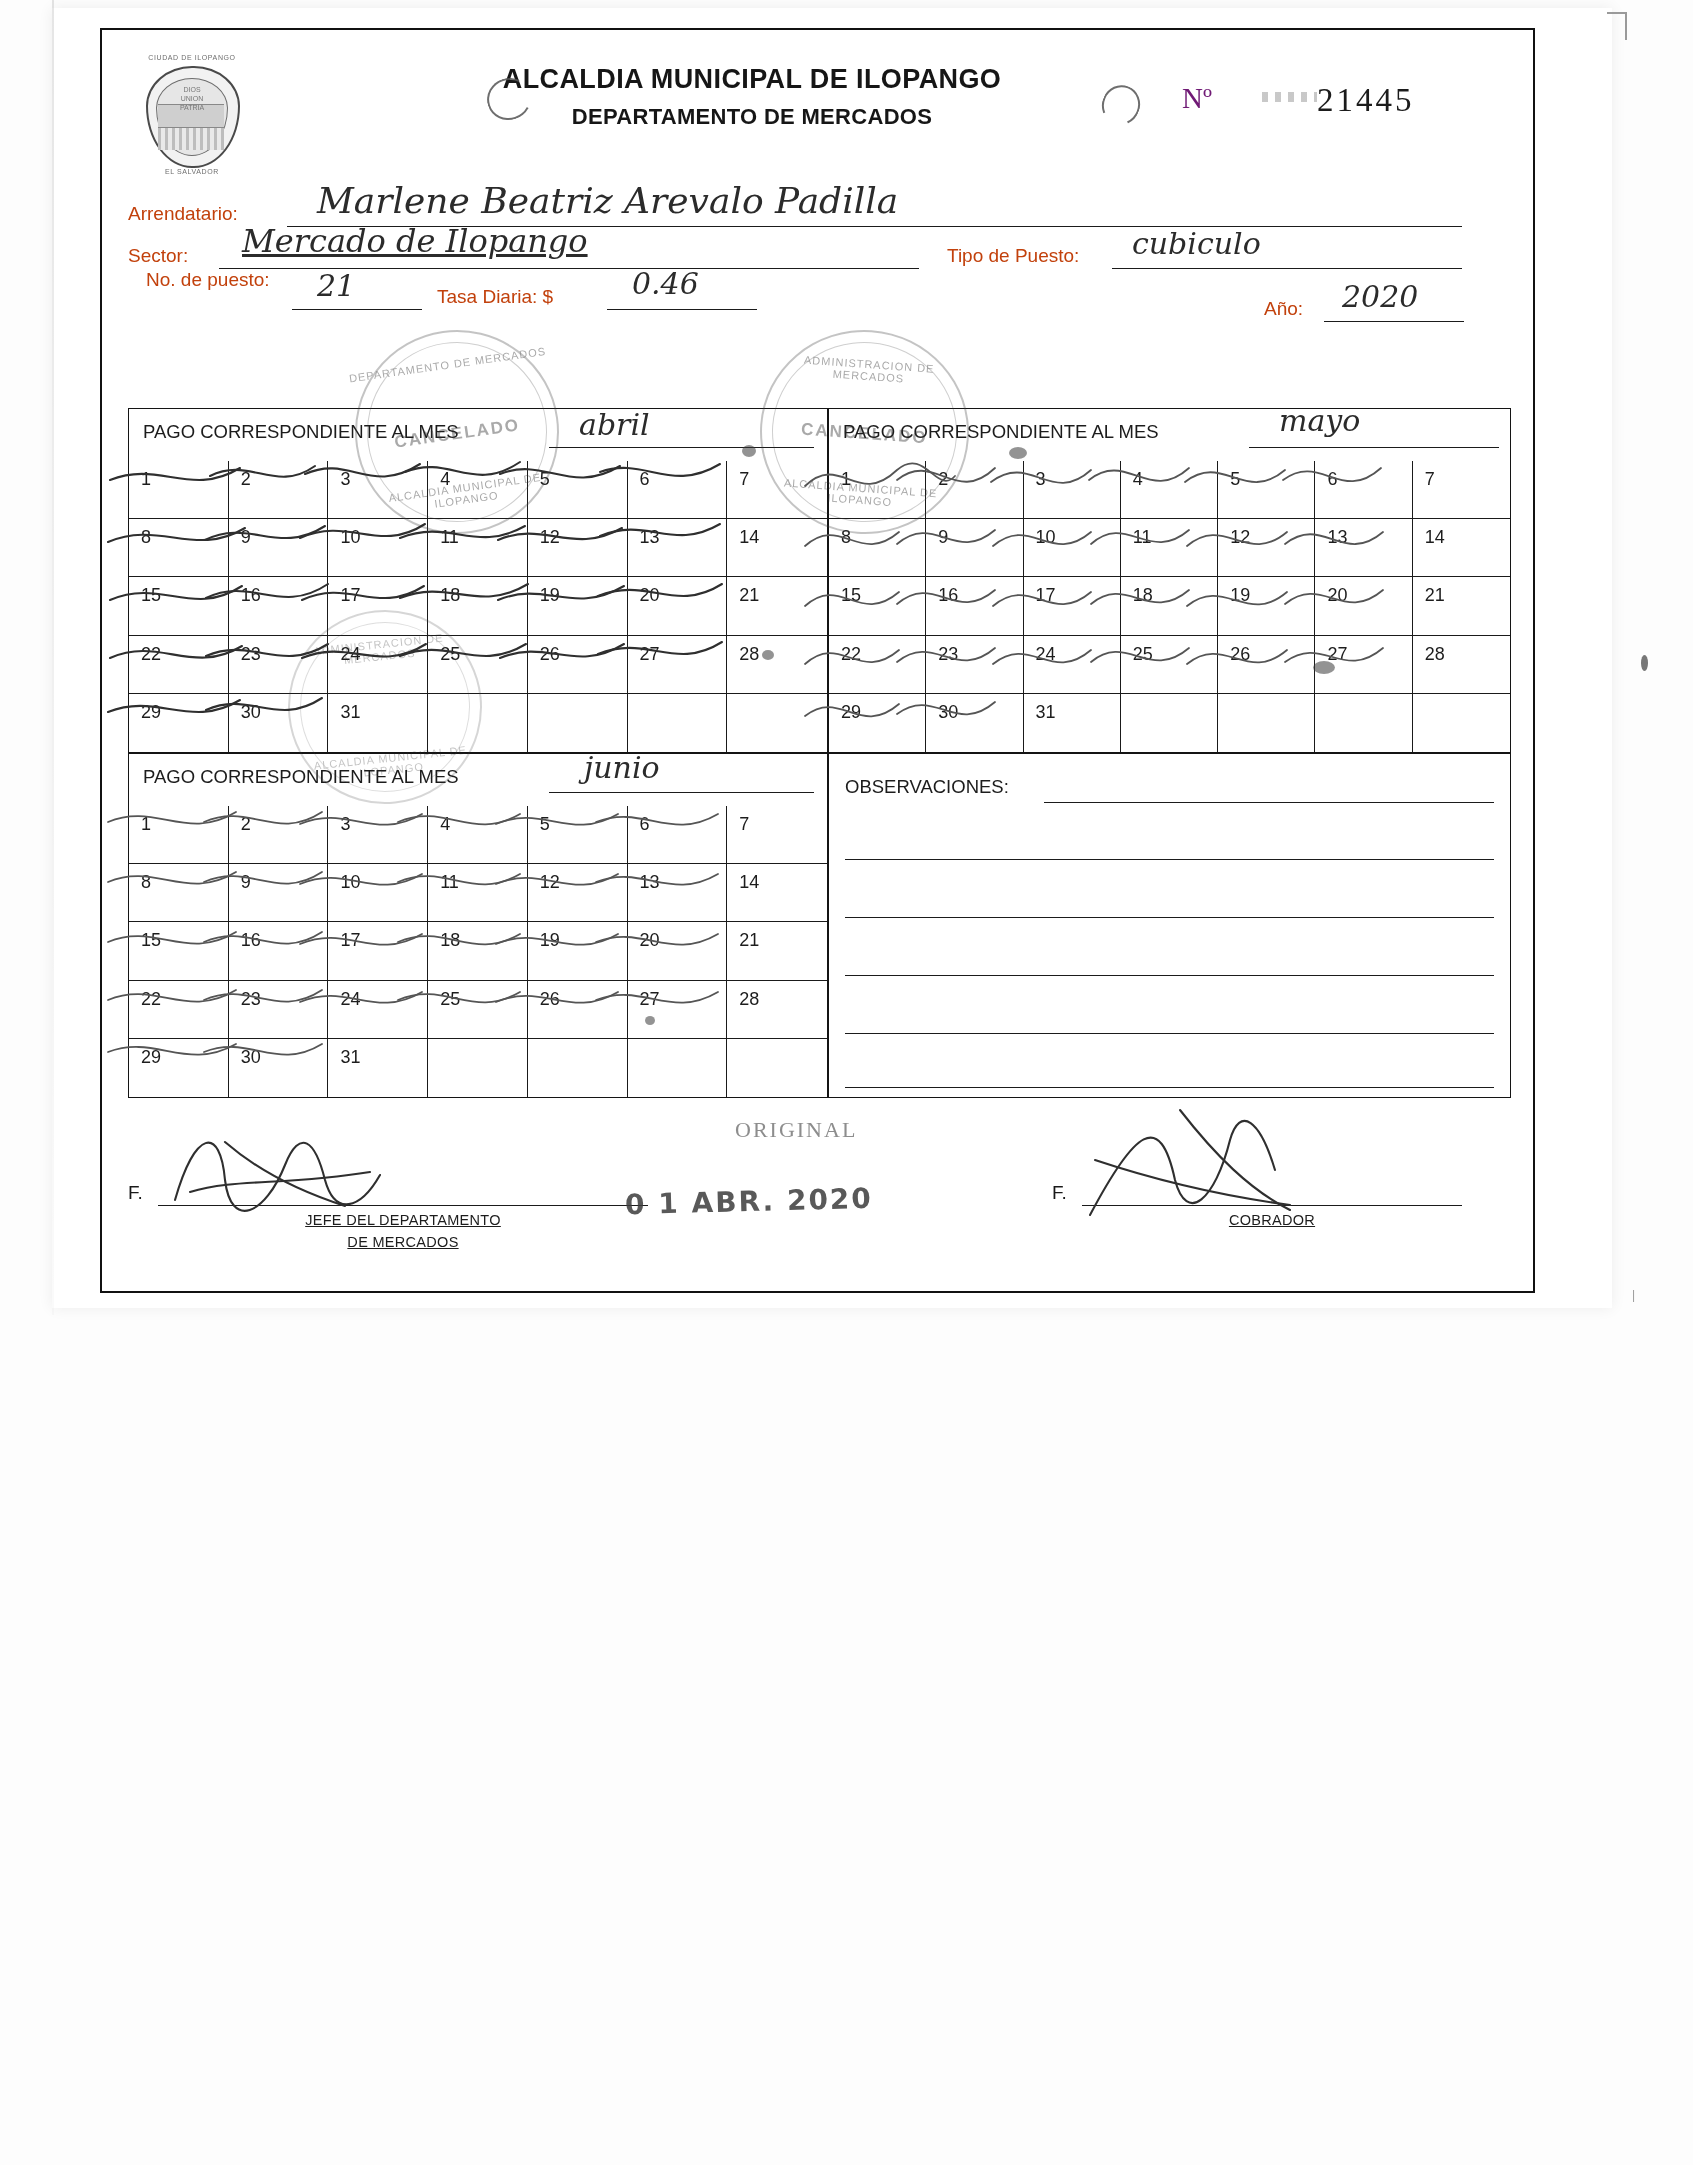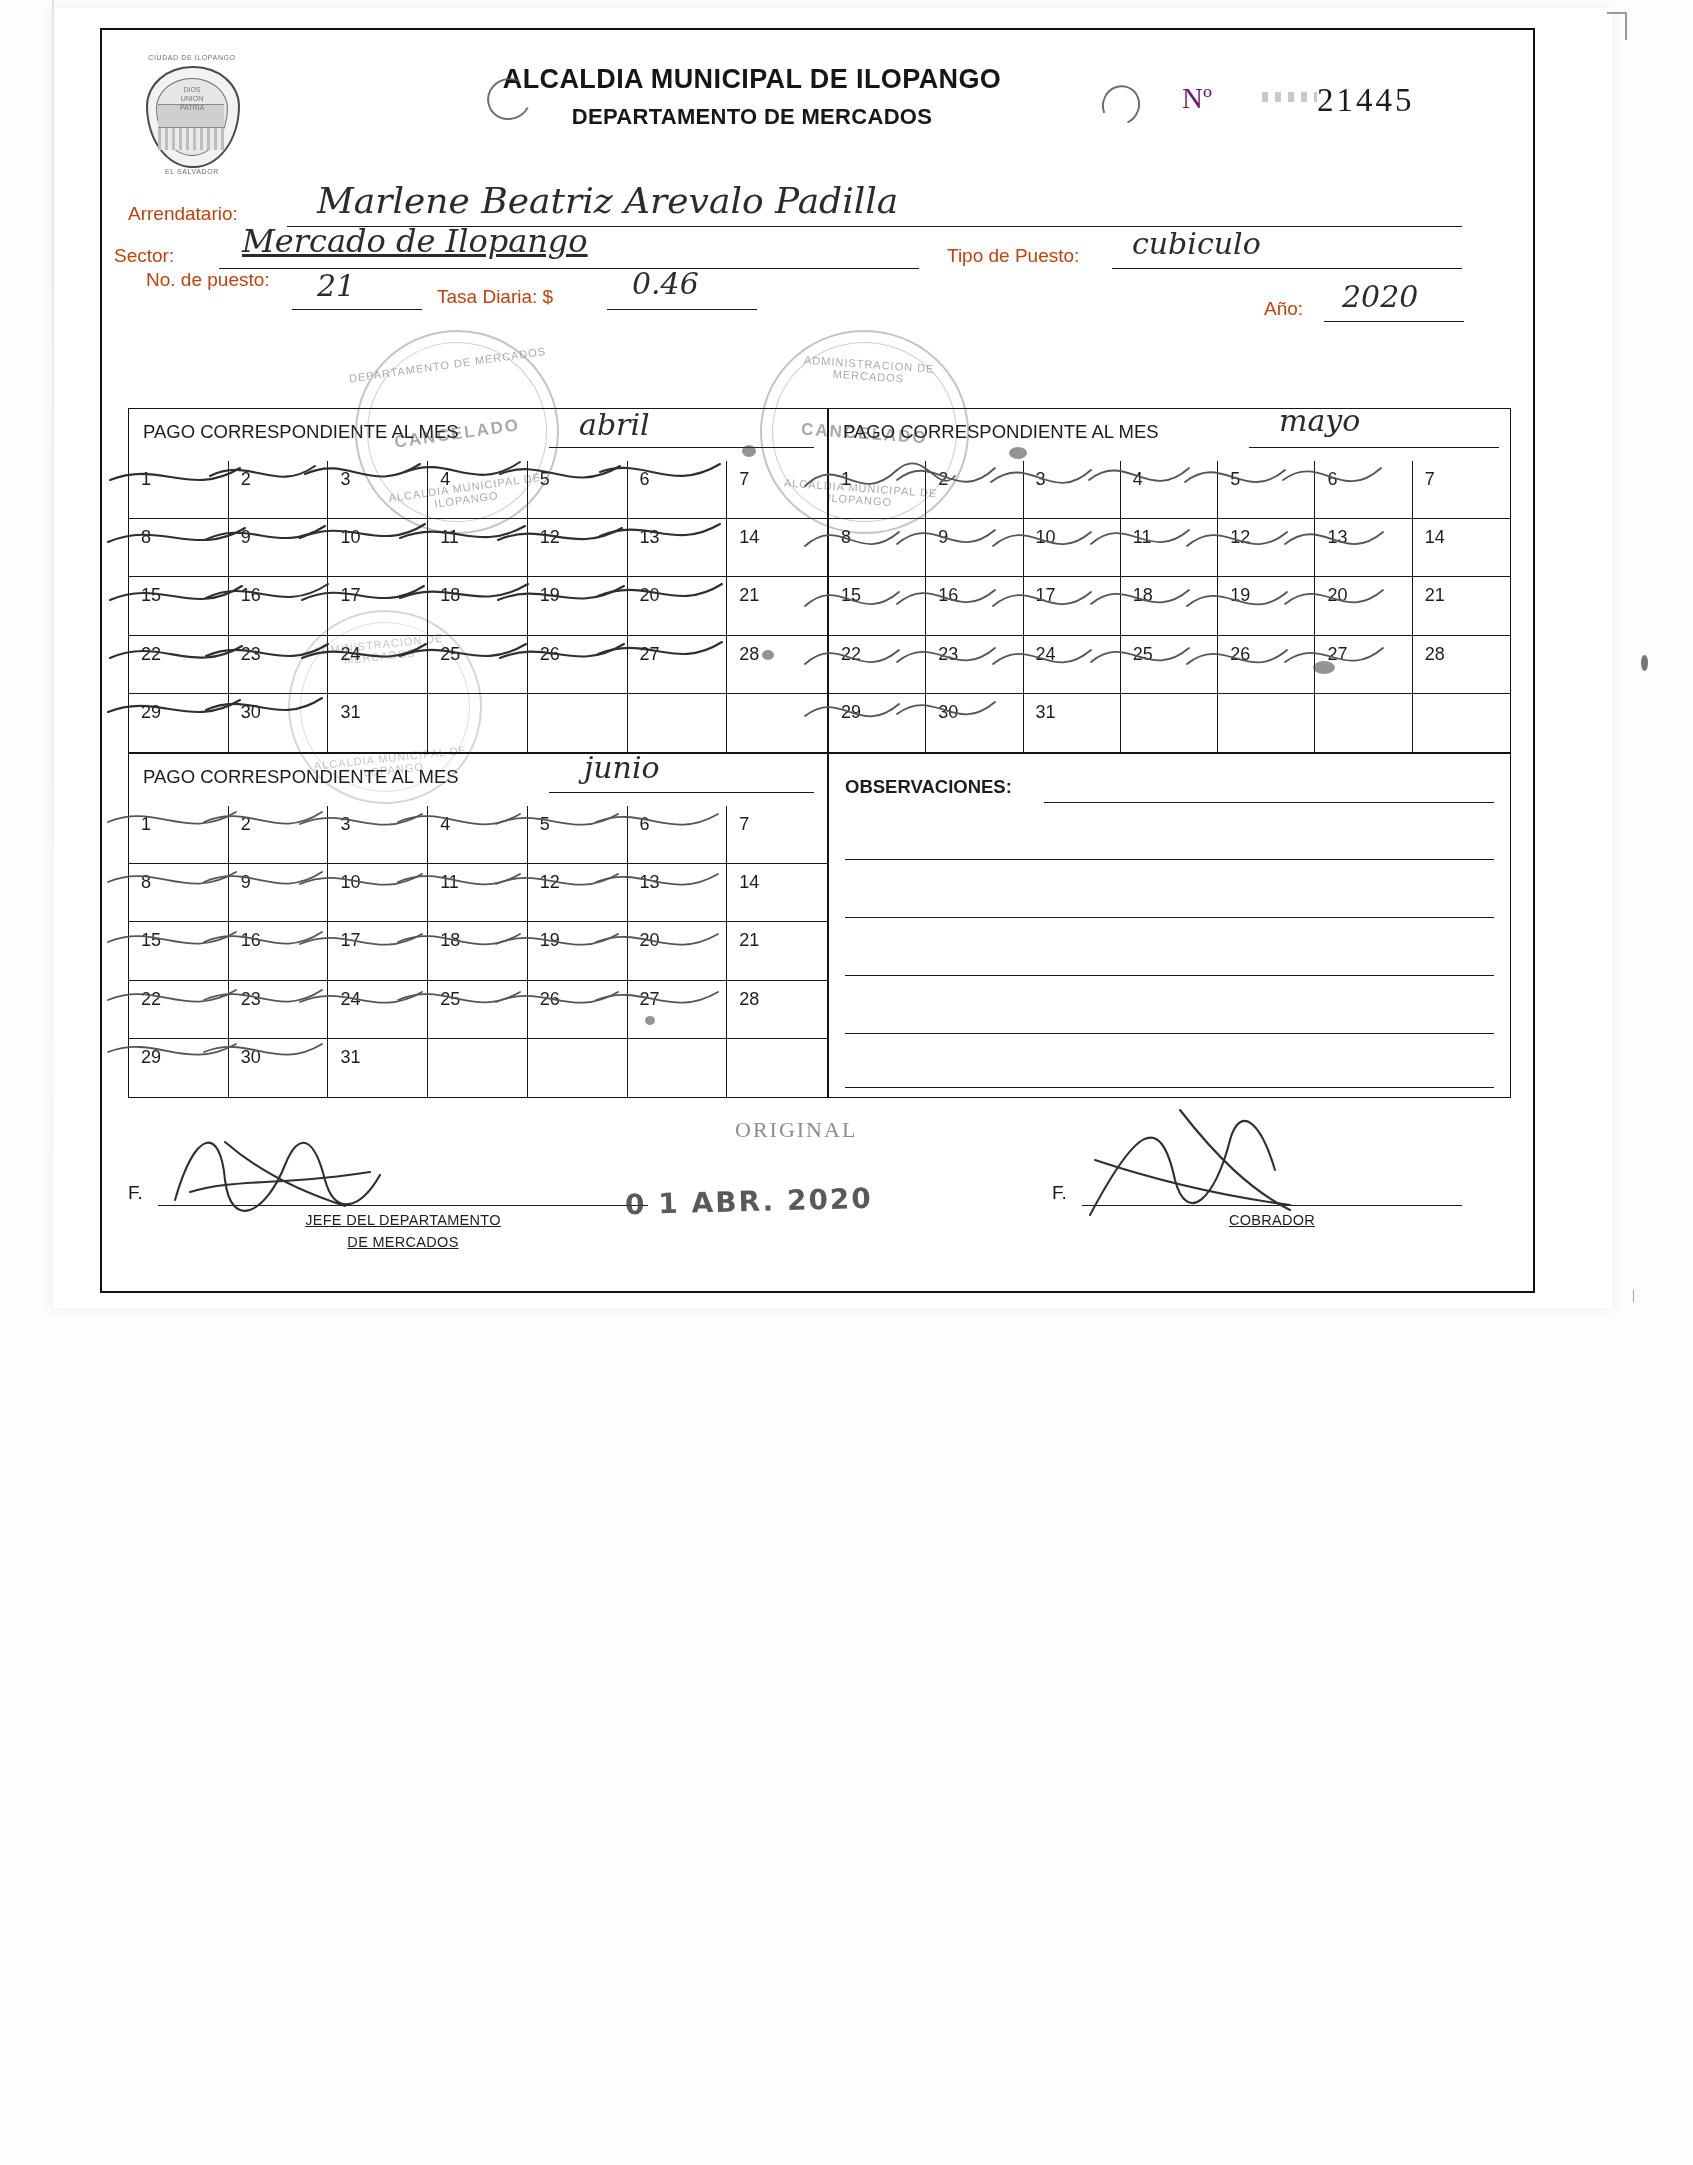--- a/index.html
+++ b/index.html
@@ -229,21 +229,20 @@
   }
   .grid .cell.blank { color: transparent; }
   .grid .cell:nth-child(7n) { border-right: none; }
   .grid .row-last { border-bottom: none; }
 
   
   .obs-label {
     position: absolute;
     font-size: 18.5px;
     color: #1c1c1c;
-    font-weight: bold;
   }
   .obs-line {
     position: absolute;
     border-bottom: 1.5px solid #1b1b1b;
     height: 0;
   }
 
   
   .sig-f { position: absolute; font-size: 19px; color: #191919; }
   .sig-line { position: absolute; border-bottom: 1.6px solid #1b1b1b; height: 0; }
@@ -347,21 +346,21 @@
     <div class="title-scribble-b"></div>
 
     <div class="folio-label">Nº</div>
     <div class="folio-smudge"></div>
     <div class="folio-number">21445</div>
 
     <div class="frow" style="left:26px; top:173px;">Arrendatario:</div>
     <div class="fline" style="left:185px; top:196px; width:1175px;"></div>
     <div class="hw" style="left:215px; top:150px; font-size:36px;">Marlene Beatriz Arevalo Padilla</div>
 
-    <div class="frow" style="left:12px; top:215px;">Sector:</div>
+    <div class="frow" style="left:26px; top:215px;">Sector:</div>
     <div class="fline" style="left:117px; top:238px; width:700px;"></div>
     <div class="hw" style="left:140px; top:192px; font-size:32px;text-decoration:underline;">Mercado de Ilopango</div>
 
     <div class="frow" style="left:845px; top:215px;">Tipo de Puesto:</div>
     <div class="fline" style="left:1010px; top:238px; width:350px;"></div>
     <div class="hw" style="left:1030px; top:196px; font-size:30px;">cubiculo</div>
 
     <div class="frow" style="left:26px; top:239px;margin-left:18px;">No. de puesto:</div>
     <div class="fline" style="left:190px; top:279px; width:130px;"></div>
     <div class="hw" style="left:215px; top:238px; font-size:30px;">21</div>

